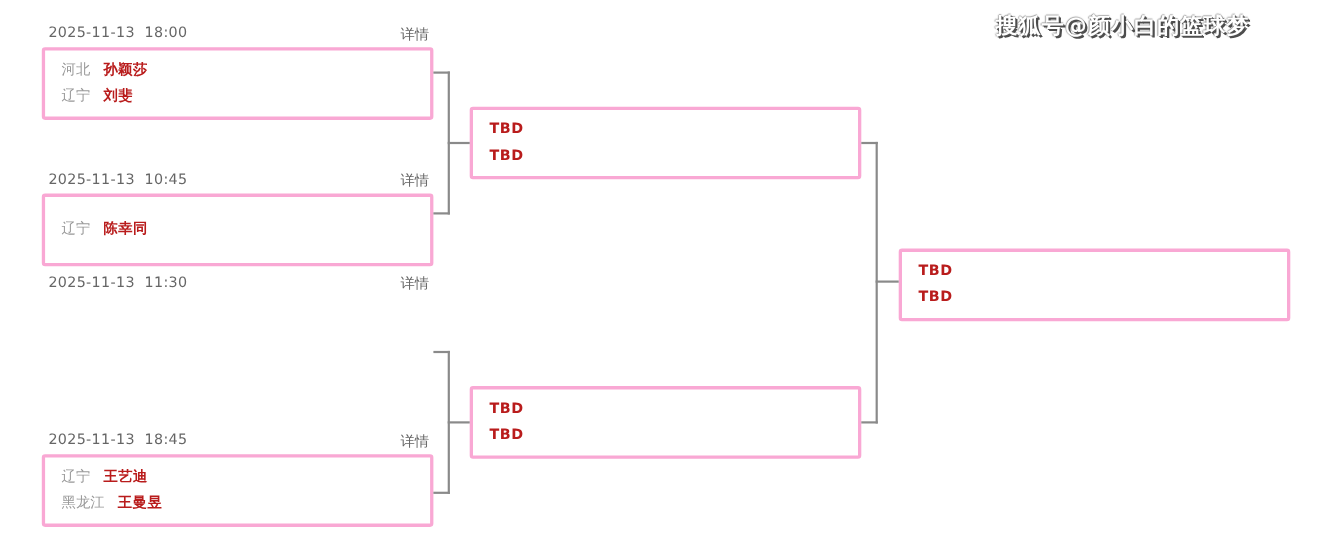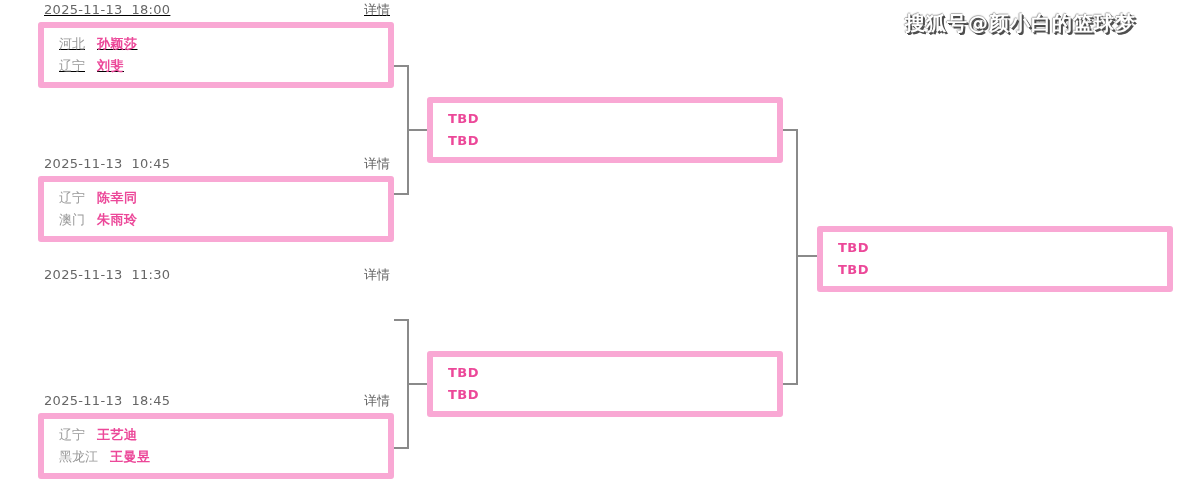--- a/index.html
+++ b/index.html
@@ -22,28 +22,28 @@
   .match-date {
     font-size: 13px; color: #666; white-space: pre; letter-spacing: 0.3px;
   }
   .details-link {
     font-size: 13px; color: #666; text-decoration: none; cursor: pointer;
   }
 
   .card {
     width: 356px; height: 66px;
     background: #fff;
-    border: 6px solid #f9a8d4;
+    border: 3px solid #f9a8d4;
     border-radius: 3px;
     display: flex; flex-direction: column; justify-content: space-evenly;
     padding: 4px 15px;
   }
   .player-row { display: flex; align-items: center; font-size: 13px; line-height: 18px; }
   .player-region { color: #999; margin-right: 12px; }
-  .player-name { color: #ec4899; font-weight: bold; letter-spacing: 0.5px; }
+  .player-name { color: #b91c1c; font-weight: bold; letter-spacing: 0.5px; }
   .tbd-row .player-name { margin-right: 0; }
 
   .elbow {
     position: absolute;
     border: 2px solid #8a8a8a;
     border-left: 0;
   }
   .stub {
     position: absolute; height: 2px; background: #8a8a8a;
   }
@@ -56,21 +56,21 @@
     letter-spacing: 1px;
     text-shadow: 2px 2px 0 #4d4d4d, 1px 1px 0 #5a5a5a, -1px 0 1px rgba(90,90,90,0.45), 0 -1px 1px rgba(90,90,90,0.45);
     white-space: nowrap;
   }
 </style>
 </head>
 <body>
 
 <div class="stage">
 
-  <div class="match" style="left:38px; top:2px;text-decoration:underline;">
+  <div class="match" style="left:38px; top:23px;">
     <div class="match-header">
       <span class="match-date">2025-11-13  18:00</span>
       <a class="details-link">详情</a>
     </div>
     <div class="card">
       <div class="player-row">
         <span class="player-region">河北</span>
         <span class="player-name">孙颖莎</span>
       </div>
       <div class="player-row">
@@ -83,28 +83,24 @@
   <div class="match" style="left:38px; top:140px;margin-top:16px;">
     <div class="match-header">
       <span class="match-date">2025-11-13  10:45</span>
       <a class="details-link">详情</a>
     </div>
     <div class="card">
       <div class="player-row">
         <span class="player-region">辽宁</span>
         <span class="player-name">陈幸同</span>
       </div>
-      <div class="player-row">
-        <span class="player-region">澳门</span>
-        <span class="player-name">朱雨玲</span>
-      </div>
     </div>
   </div>
 
-  <div class="match" style="left:38px; top:267px;">
+  <div class="match" style="left:38px; top:250px;">
     <div class="match-header">
       <span class="match-date">2025-11-13  11:30</span>
       <a class="details-link">详情</a>
     </div>
   </div>
 
   <div class="match" style="left:38px; top:393px;">
     <div class="match-header">
       <span class="match-date">2025-11-13  18:45</span>
       <a class="details-link">详情</a>

